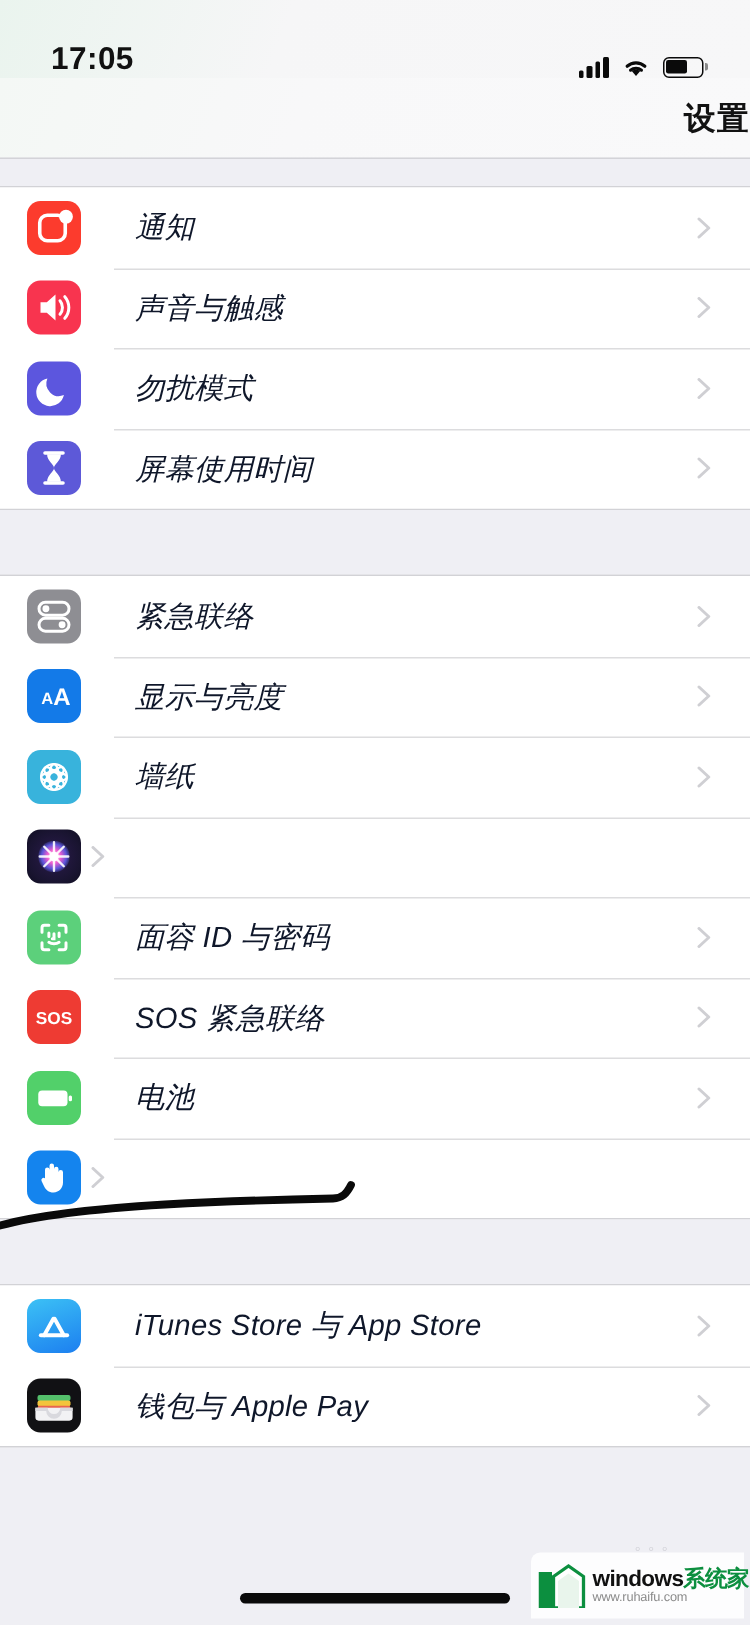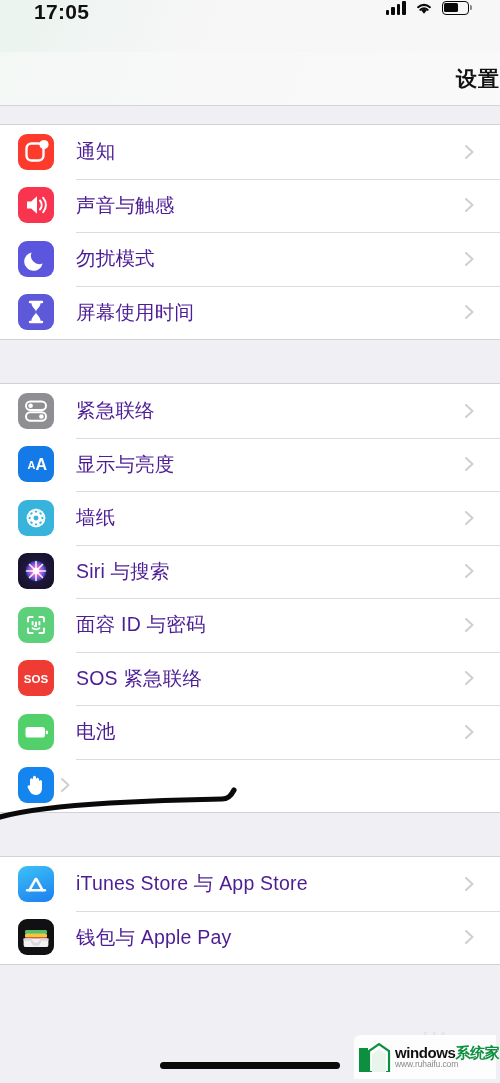--- a/index.html
+++ b/index.html
@@ -23,21 +23,21 @@
     background: #EFEFF4;
     overflow: hidden;
   }
 
   
   .status-bar {
     position: relative;
     height: 52px;
     background: linear-gradient(110deg, #EAF4EE 0%, #F6F6F7 38%, #F7F7F8 100%);
     display: flex;
-    align-items: flex-start;
+    align-items: flex-end;
     justify-content: space-between;
     padding: 0 28px 0 34px;
     gap: 24px;
   }
   .status-time {
     font-size: 21px;
     font-weight: bold;
     color: #111;
     letter-spacing: 0.3px;
   }
@@ -135,25 +135,26 @@
     border-radius: 9px;
     flex: 0 0 36px;
     position: relative;
     display: flex;
     align-items: center;
     justify-content: center;
     overflow: hidden;
   }
   .row-label {
     flex: 1;
-    margin-left: 22px;
+    margin-left: 36px;
     font-size: 19.5px;
-    color: #4c1d95;
+    color: #0f172a;
     letter-spacing: 0.2px;
     white-space: nowrap;
+    font-style: italic;
   }
   .chevron {
     width: 22px; height: 22px;
     margin-right: 20px;
     flex: 0 0 22px;
     opacity: 0.85;
   }
 
   
   .ic-notifications { background: #FC3B2D; }
@@ -384,21 +385,20 @@
           <stop offset="100%" stop-color="#1a1533"></stop>
         </radialGradient>
       </defs>
       <circle cx="18" cy="18" r="10.5" fill="url(#sg)"></circle>
       <g stroke="#ffffff" stroke-width="1.6" opacity="0.9" stroke-linecap="round">
         <path d="M18 8.5 L18 27.5M8.5 18 L27.5 18M11.5 11.5 L24.5 24.5M24.5 11.5 L11.5 24.5"></path>
       </g>
       <circle cx="18" cy="18" r="3.2" fill="#fff" opacity="0.95"></circle>
             </svg>
           </div>
-          <div class="row-label">Siri 与搜索</div>
           <svg viewBox="0 0 22 22" class="chevron">
     <path d="M8 5 L14.5 11 L8 17" stroke="#C7C7CC" stroke-width="2" fill="none" stroke-linecap="round" stroke-linejoin="round"></path>
           </svg>
         </div>
         <div class="row">
           <div class="row-icon ic-faceid">
             <svg class="glyph" viewBox="0 0 36 36">
       <g fill="none" stroke="#fff" stroke-width="2" stroke-linecap="round">
         <path d="M10 14.5v-3a1.6 1.6 0 0 1 1.6-1.6h3"></path>
         <path d="M26 14.5v-3a1.6 1.6 0 0 0-1.6-1.6h-3"></path>

